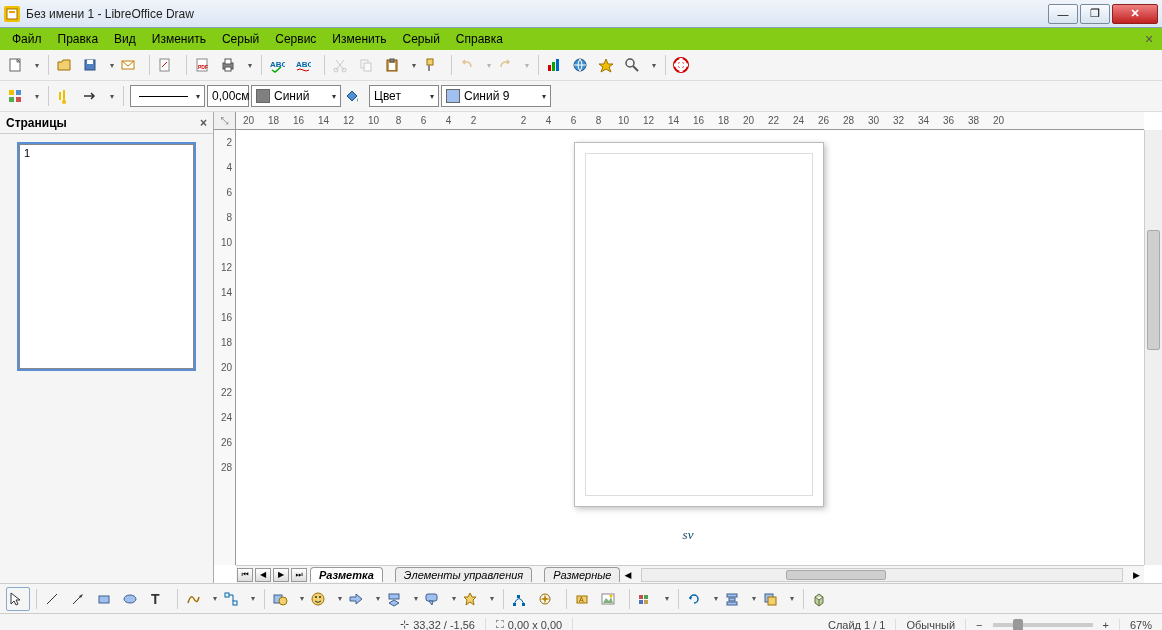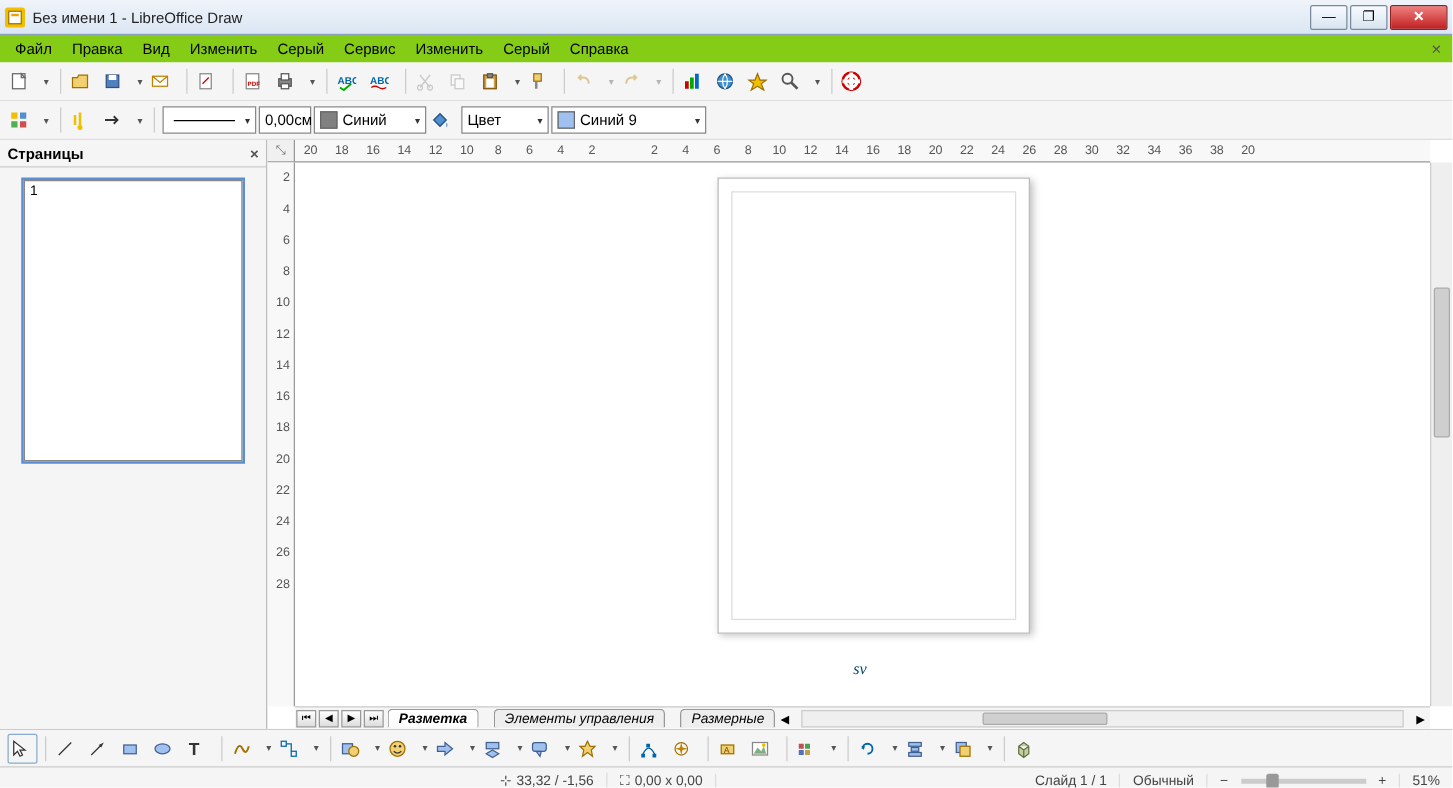--- a/index.html
+++ b/index.html
@@ -276,21 +276,21 @@
   <div class="tbtn">
       <svg width="16" height="16">
         <path d="M3 8 L8 3 L13 8 L8 13 Z" fill="#5090d0" stroke="#205080"></path>
         <path d="M13 10 Q15 12 13 14" fill="#5090d0"></path>
       </svg>
     </div>
   <div class="combo" style="width:70px">
     <span>Цвет</span>
       <span class="arrow">▾</span>
   </div>
-  <div class="combo" style="width:124px">
+  <div class="combo" style="width:110px">
     <div class="swatch" style="background:#a0c0f0"></div>
     <span>Синий 9</span>
       <span class="arrow">▾</span>
   </div>
 </div>
 
 <div class="workspace">
   <div class="panel">
     <div class="panel-head">
       <span>Страницы</span>
@@ -552,14 +552,14 @@
   <div class="cell spacer"></div>
   <div class="cell">Слайд 1 / 1</div>
   <div class="cell">Обычный</div>
   <div class="cell">
     <span>−</span>
     <div class="slider">
         <div class="knob"></div>
       </div>
     <span>+</span>
   </div>
-  <div class="cell" style="border:none">51%</div>
+  <div class="cell" style="border:none">67%</div>
 </div>
 
 </body></html>

